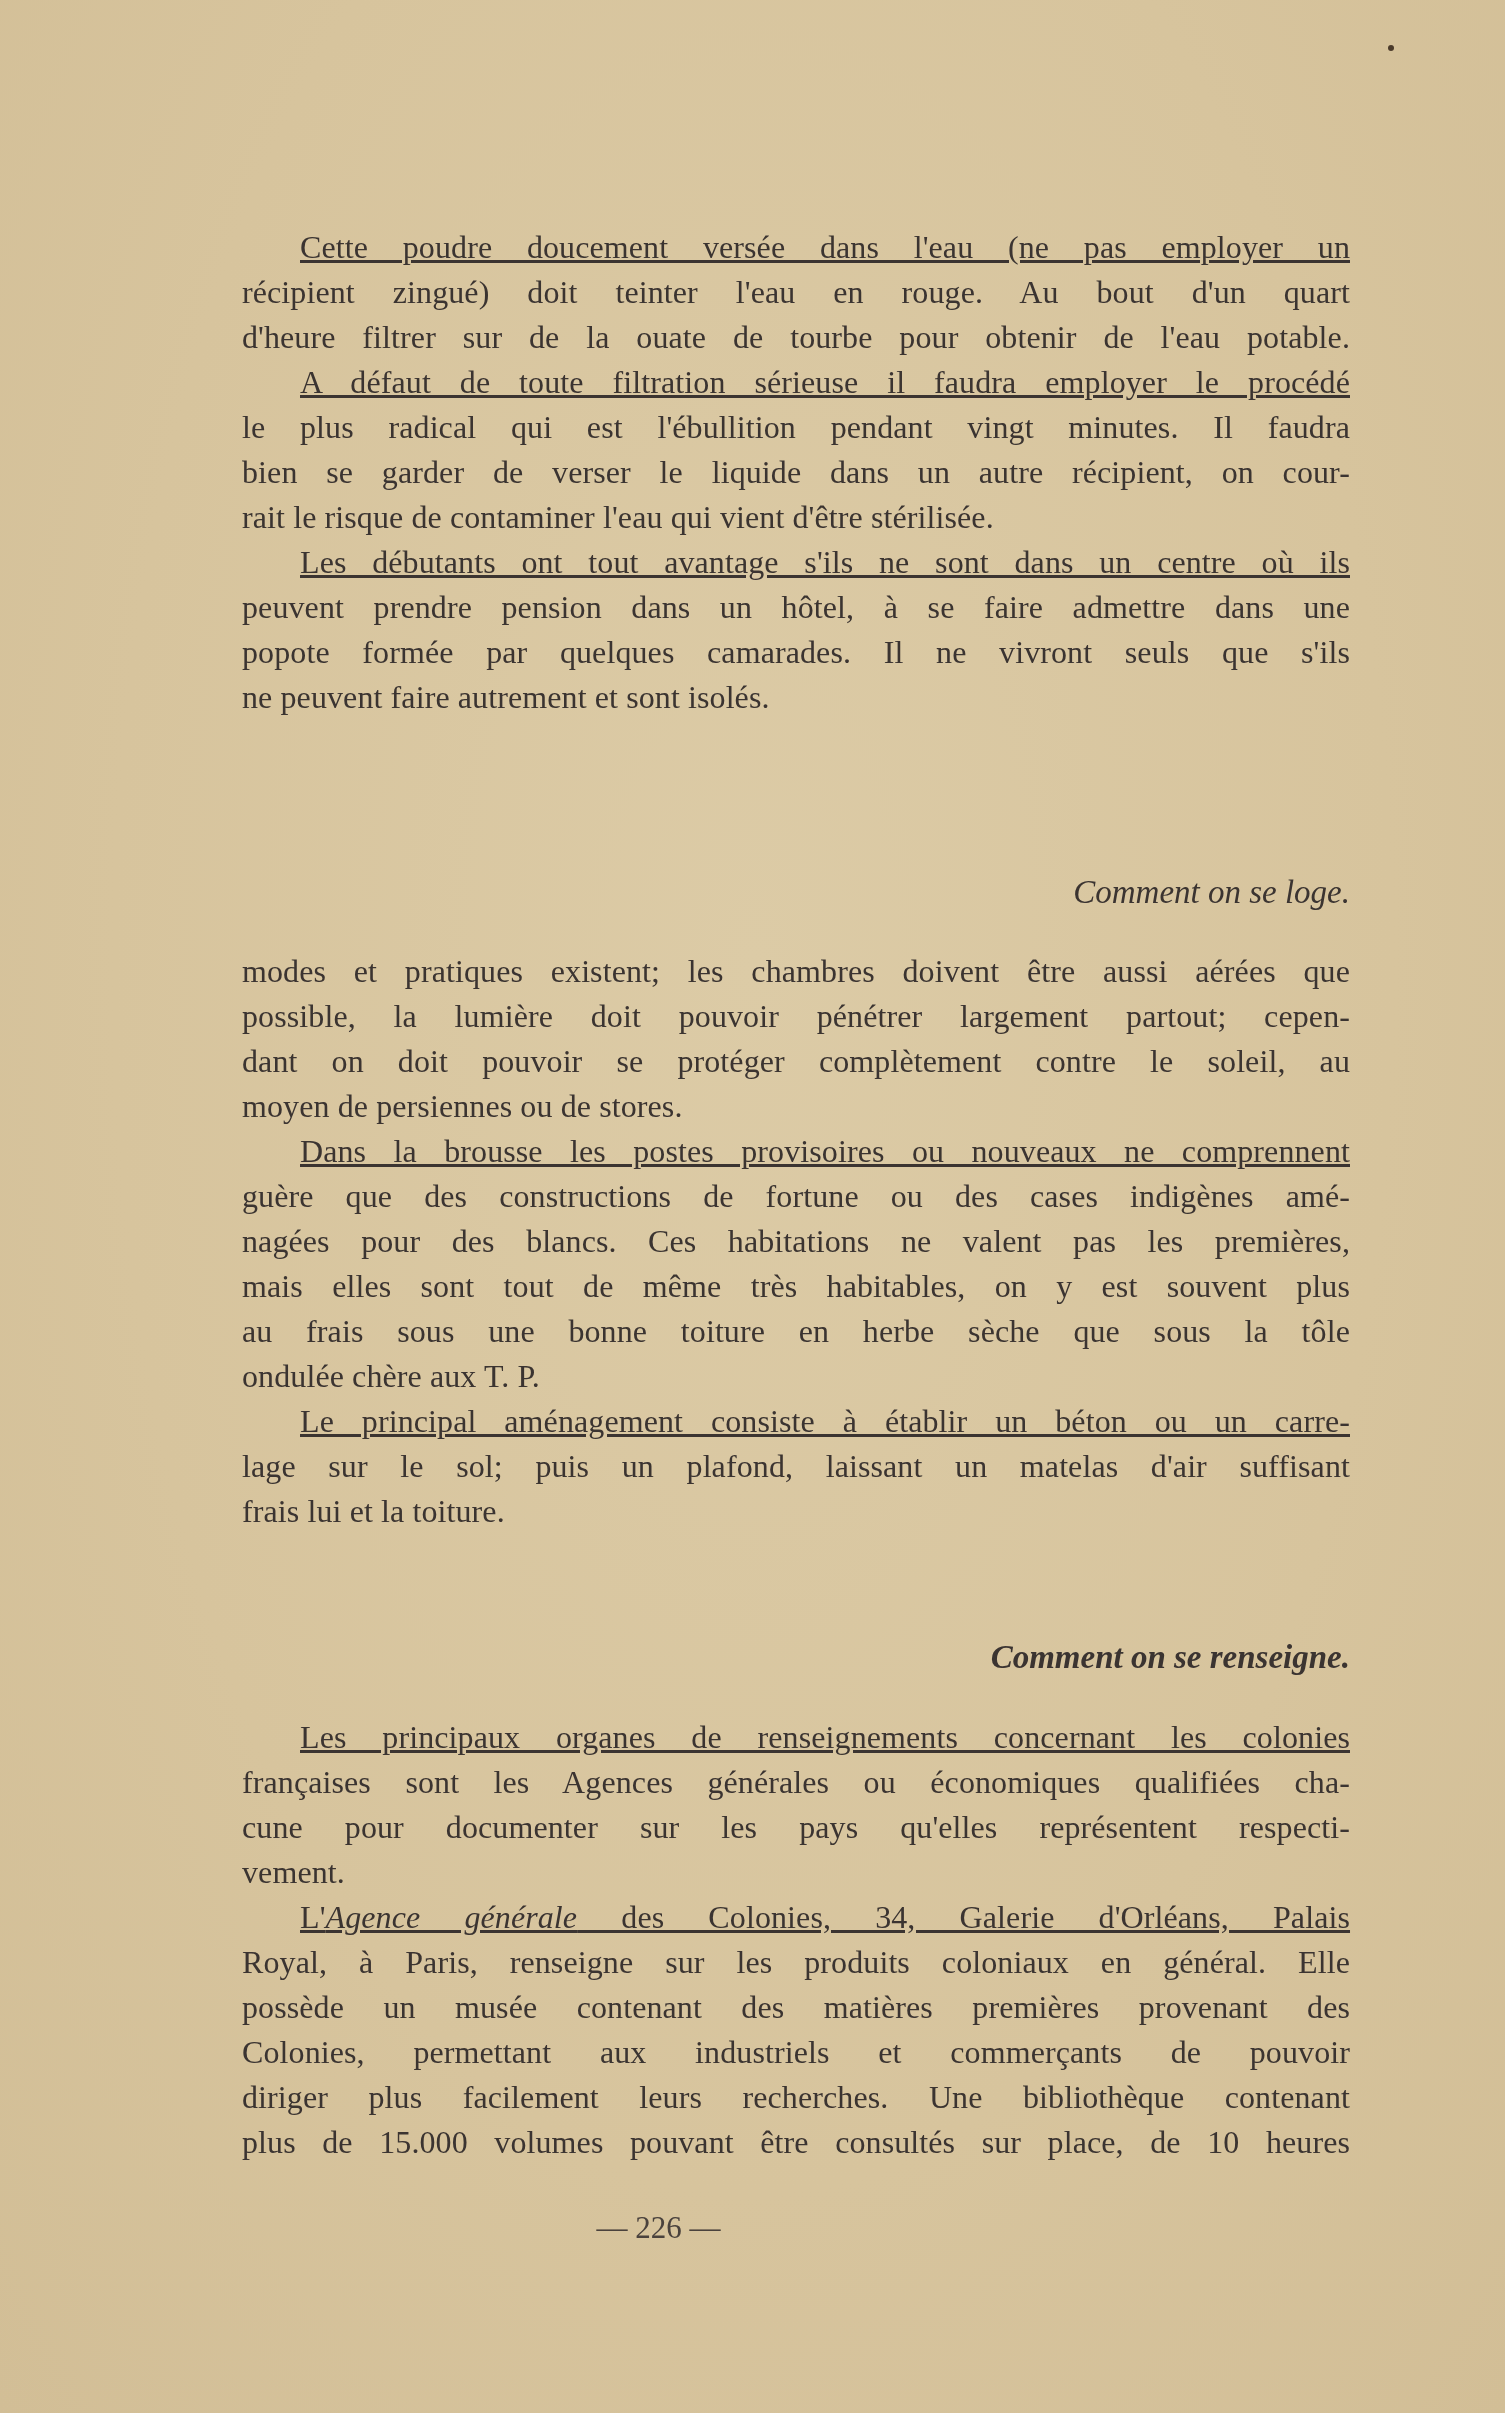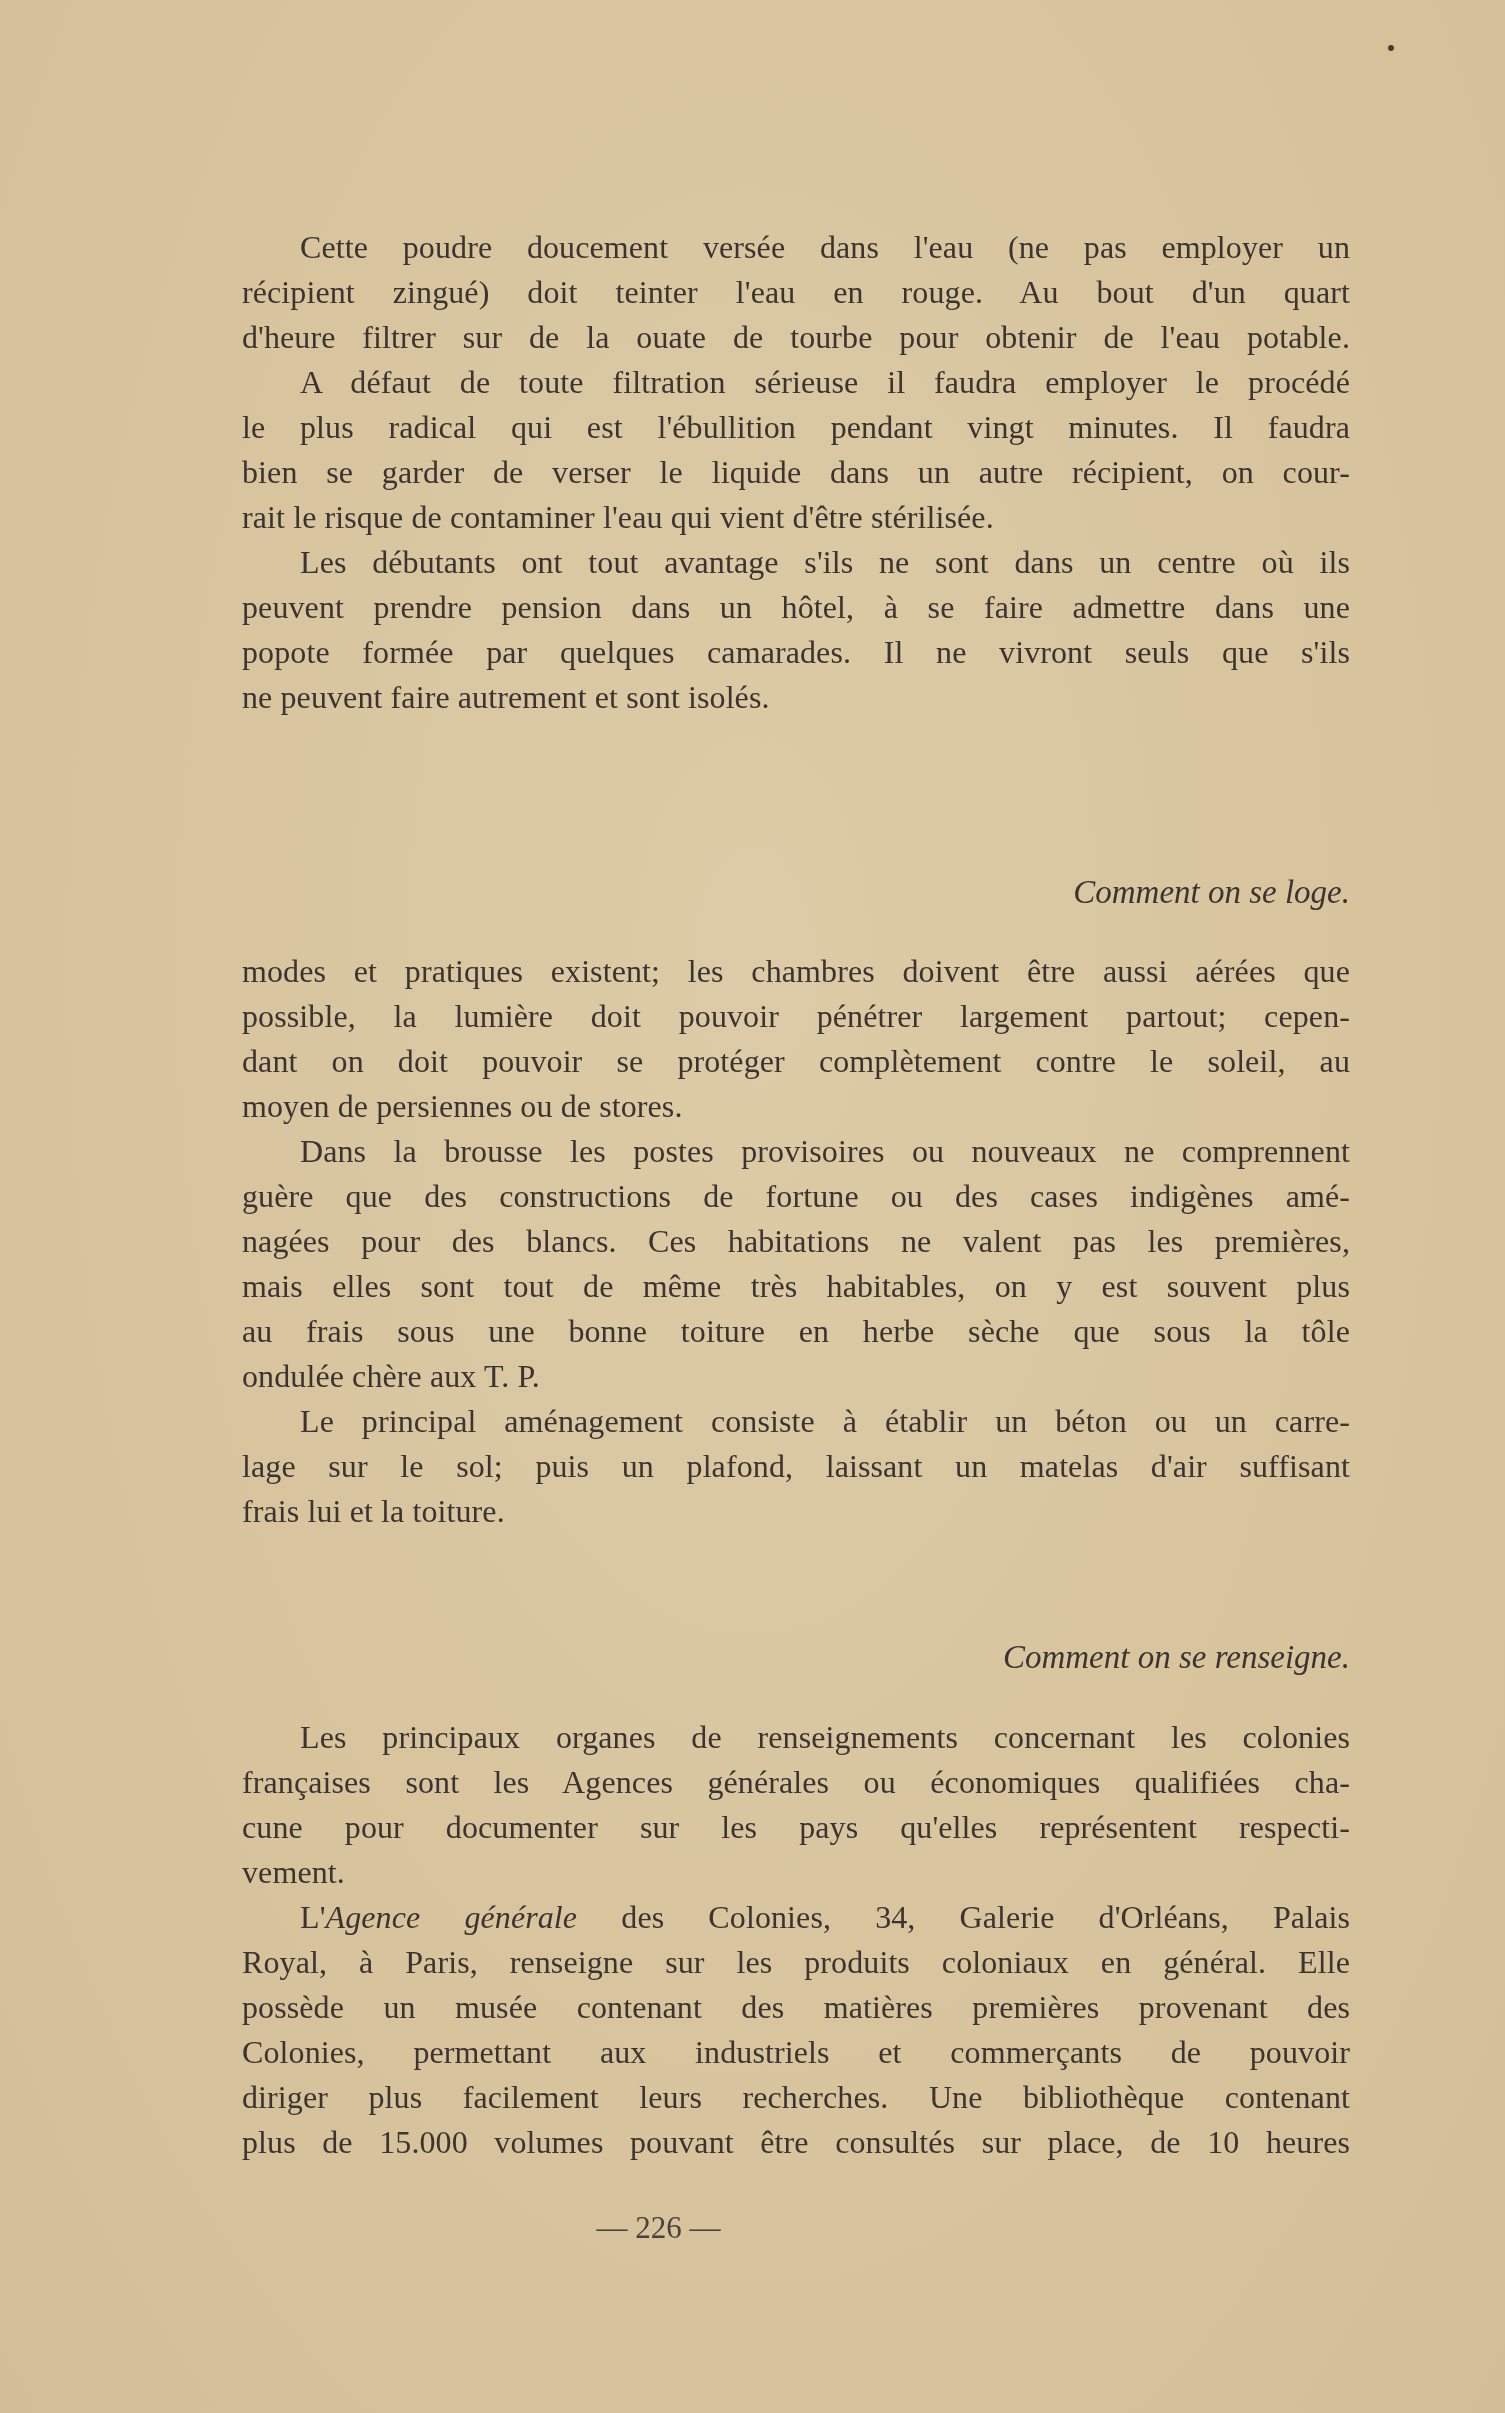--- a/index.html
+++ b/index.html
@@ -42,20 +42,21 @@
     text-align: justify;
     text-align-last: justify;
     white-space: nowrap;
     letter-spacing: 0.1px;
   }
   .line.last {
     text-align-last: left;
   }
   .line.indent {
     padding-left: 58px;
+    text-decoration: underline;
   }
   .heading {
     position: absolute;
     left: 242px;
     width: 1108px;
     text-align: right;
     font-style: italic;
     font-size: 33px;
     line-height: 45px;
   }
@@ -114,21 +115,21 @@
       <span class="line">au frais sous une bonne toiture en herbe sèche que sous la tôle</span>
       <span class="line last">ondulée chère aux T. P.</span>
     </div>
     <div>
       <span class="line indent">Le principal aménagement consiste à établir un béton ou un carre-</span>
       <span class="line">lage sur le sol; puis un plafond, laissant un matelas d'air suffisant</span>
       <span class="line last">frais lui et la toiture.</span>
     </div>
   </div>
 
-  <div class="heading" style="top:1635px;">Comment on se renseigne.</div>
+  <div class="heading" style="top:1635px;font-weight:bold;">Comment on se renseigne.</div>
 
   <div class="text-block" style="top:1715px;">
     <div>
       <span class="line indent">Les principaux organes de renseignements concernant les colonies</span>
       <span class="line">françaises sont les Agences générales ou économiques qualifiées cha-</span>
       <span class="line">cune pour documenter sur les pays qu'elles représentent respecti-</span>
       <span class="line last">vement.</span>
     </div>
     <div>
       <span class="line indent"><span>L'</span><em>Agence générale</em><span> des Colonies, 34, Galerie d'Orléans, Palais</span></span>

